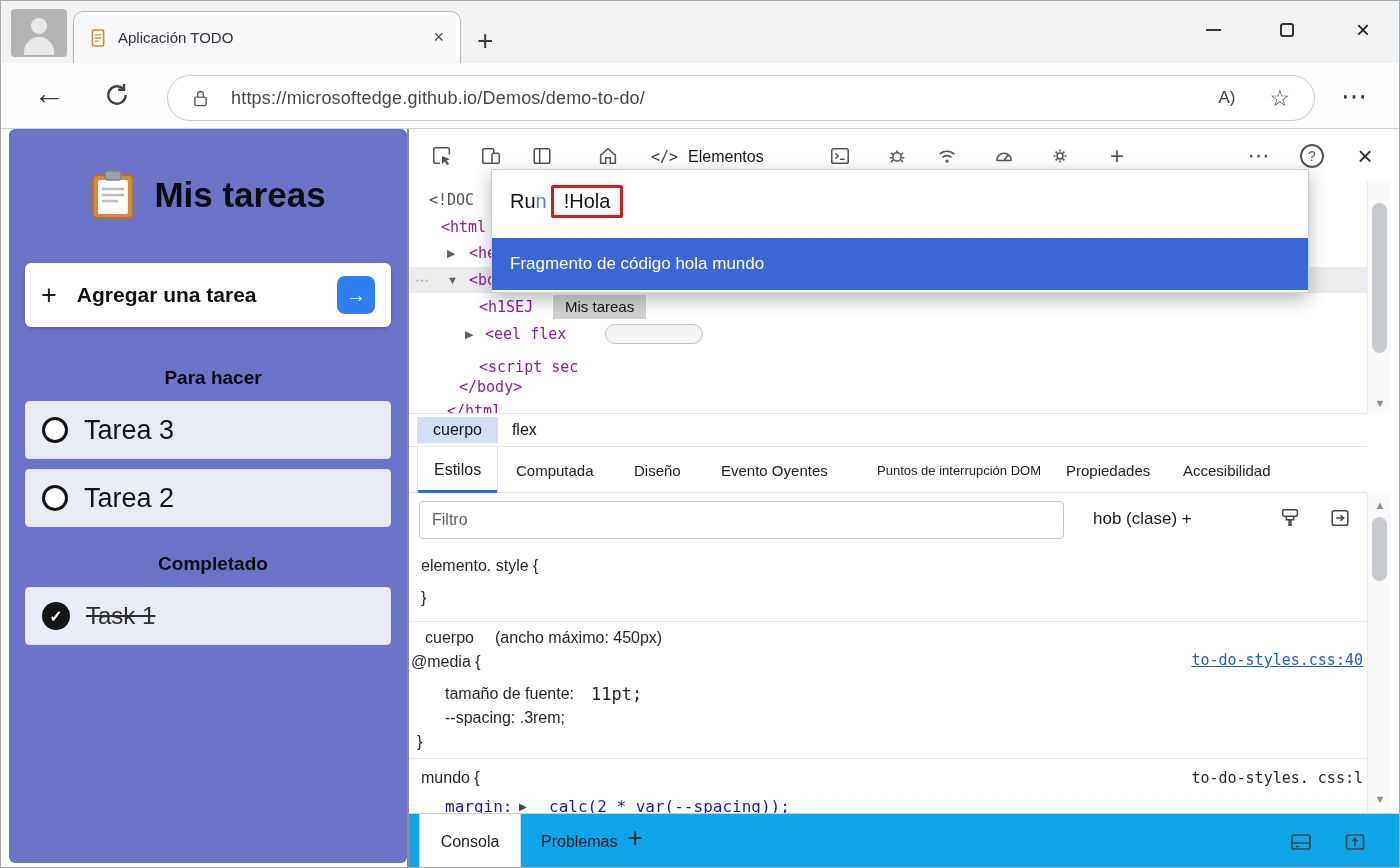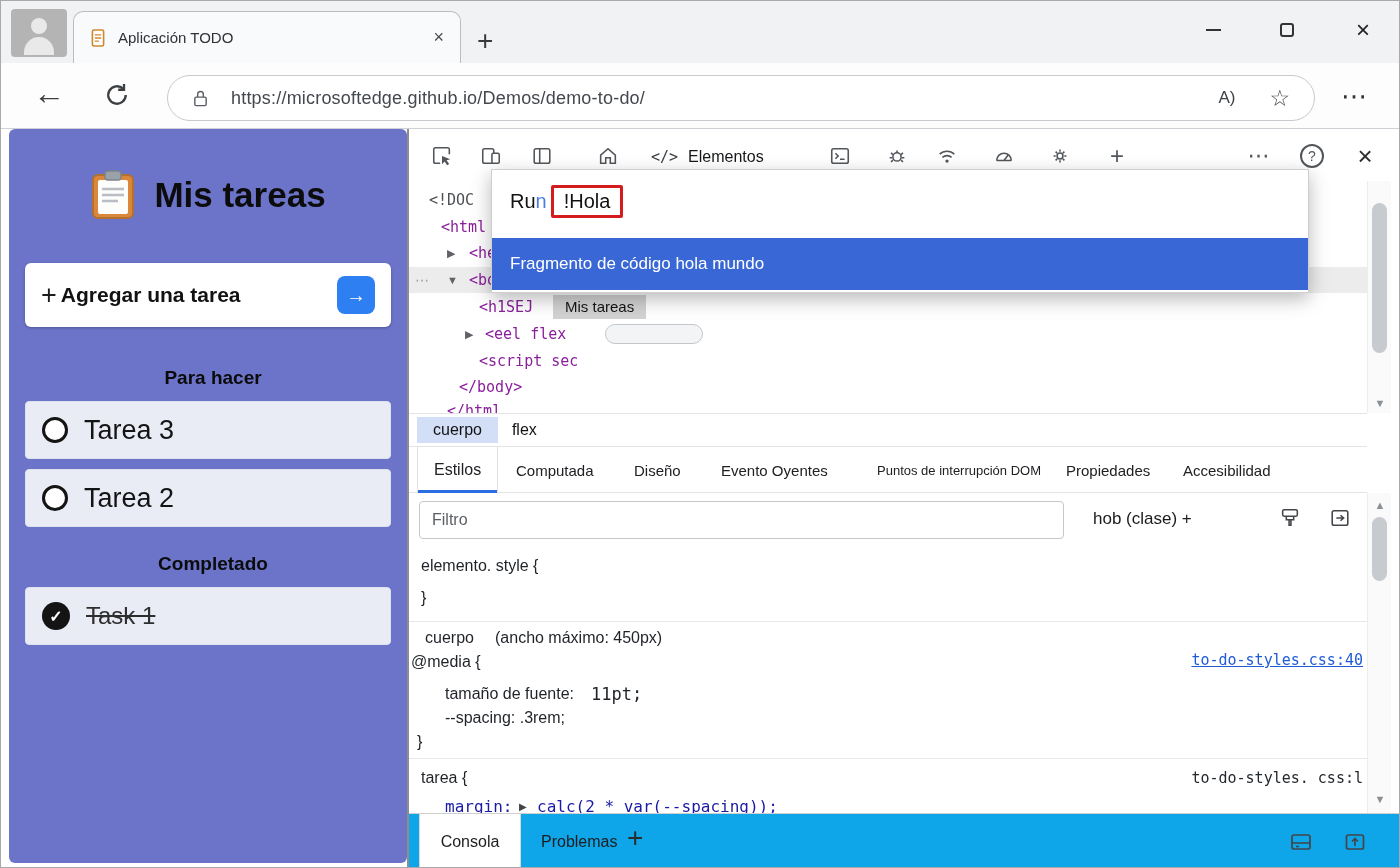--- a/index.html
+++ b/index.html
@@ -34,21 +34,21 @@
   .star { margin-left:34px; font-size:23px; color:#4c5055; }
   .nav-more { position:absolute; left:1340px; top:80px; font-size:26px; color:#333; letter-spacing:2px; }
 
   
   .todo { position:absolute; left:8px; top:128px; width:398px; height:734px; background:#6b74c8; border-radius:6px; }
   .todo-header { position:absolute; left:0; top:40px; width:100%; display:flex; align-items:center; justify-content:center; gap:18px; }
   .todo-title { font-size:35px; font-weight:600; color:#0c0c0c; }
   .add-card { position:absolute; left:16px; top:134px; width:366px; height:64px; background:#ffffff; border-radius:6px;
               display:flex; align-items:center; padding:0 16px; box-shadow:0 1px 3px rgba(0,0,0,.25); }
   .add-plus { font-size:27px; font-weight:500; color:#1c1c1c; }
-  .add-label { font-size:21px; font-weight:700; color:#121212; margin-left:4px; }
+  .add-label { font-size:21px; font-weight:700; color:#121212; margin-left:20px; }
   .add-go { margin-left:auto; width:38px; height:38px; background:#2e7ff2; border-radius:8px; color:#fff;
             display:flex; align-items:center; justify-content:center; font-size:20px; font-weight:700; }
   .sec-label { position:absolute; width:100%; text-align:center; font-size:19px; font-weight:700; color:#0b0b0b;padding-left:10px; }
   .task { position:absolute; left:16px; width:366px; height:58px; background:#eaecf5; border:1px solid #dfe1ee;
           border-radius:4px; display:flex; align-items:center; padding:0 16px; }
   .ring { width:26px; height:26px; border:3px solid #141414; border-radius:50%; background:#fff; flex:none; }
   .task-label { font-size:27px; color:#141414; margin-left:16px; font-weight:500; }
   .done-circle { width:28px; height:28px; background:#141414; border-radius:50%; color:#fff; flex:none;
                  display:flex; align-items:center; justify-content:center; font-size:16px; font-weight:700; }
   .done-label { font-size:24px; color:#2e2e2e; margin-left:16px; text-decoration:line-through; font-weight:500; }
@@ -320,21 +320,21 @@
       </div>
       <div class="dom-line" style="top:113px">
         <span class="dom-text tagc" style="left:70px">&lt;h1SEJ</span>
         <span class="node-chip" style="left:144px">Mis tareas</span>
       </div>
       <div class="dom-line" style="top:140px">
         <span class="dom-marker" style="left:56px">▶</span>
         <span class="dom-text tagc" style="left:76px">&lt;eel flex</span>
         <span class="flex-pill" style="left:196px"></span>
       </div>
-      <div class="dom-line" style="top:167px">
+      <div class="dom-line" style="top:173px">
         <span class="dom-text tagc" style="left:70px">&lt;script sec</span>
       </div>
       <div class="dom-line" style="top:193px">
         <span class="dom-text tagc" style="left:50px">&lt;/body&gt;</span>
       </div>
       <div class="dom-line" style="top:217px">
         <span class="dom-text tagc" style="left:38px">&lt;/html</span>
       </div>
     </div>
 
@@ -387,25 +387,25 @@
     <span class="sline" style="left:16px;top:500px">cuerpo</span>
     <span class="sline" style="left:86px;top:500px">(ancho máximo: 450px)</span>
     <span class="sline" style="left:2px;top:524px">@media {</span>
     <span class="csslink" style="position:absolute;right:38px;top:522px">to-do-styles.css:40</span>
     <span class="sline" style="left:36px;top:556px">tamaño de fuente:</span>
     <span class="sline mono" style="left:182px;top:555px;font-size:17px">11pt;</span>
     <span class="sline" style="left:36px;top:580px">--spacing: .3rem;</span>
     <span class="sline" style="left:8px;top:604px">}</span>
     <div class="sep" style="top:629px"></div>
 
-    <span class="sline" style="left:12px;top:640px">tarea {</span>
+    <span class="sline" style="left:12px;top:640px">mundo {</span>
     <span class="csslink plain" style="position:absolute;right:38px;top:640px">to-do-styles. css:l</span>
     <span class="sline mono propval" style="left:36px;top:668px">margin:</span>
     <span class="sline tri" style="left:110px;top:672px">▶</span>
-    <span class="sline mono propval" style="left:128px;top:668px">calc(2 * var(--spacing));</span>
+    <span class="sline mono propval" style="left:140px;top:668px">calc(2 * var(--spacing));</span>
 
     <div class="sbar" style="left:958px;top:364px;height:320px">
       <span class="sbar-arrow" style="top:6px">▲</span>
       <div class="sbar-thumb" style="top:24px;height:64px"></div>
       <span class="sbar-arrow" style="bottom:8px">▼</span>
     </div>
 
     <div class="bottombar">
       <div class="console-tab">Consola</div>
       <div class="problems-label">Problemas</div>

